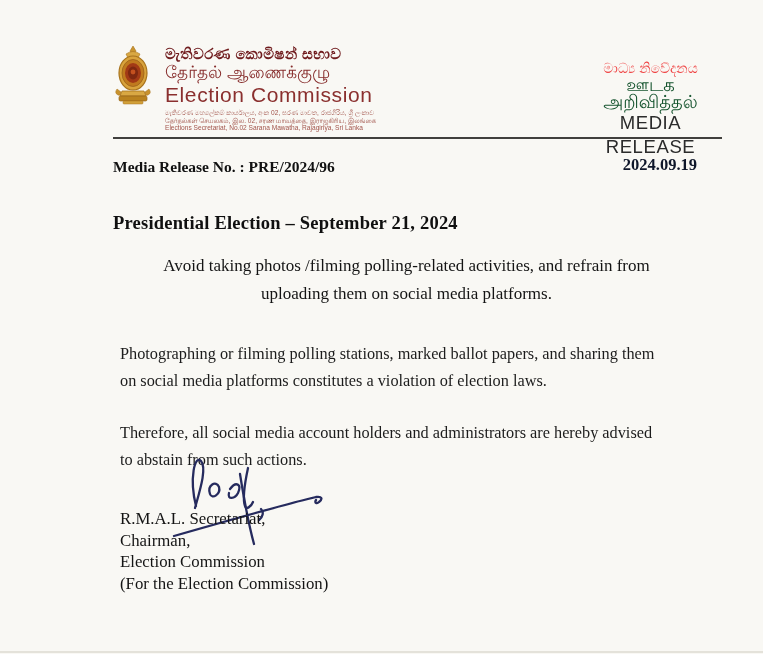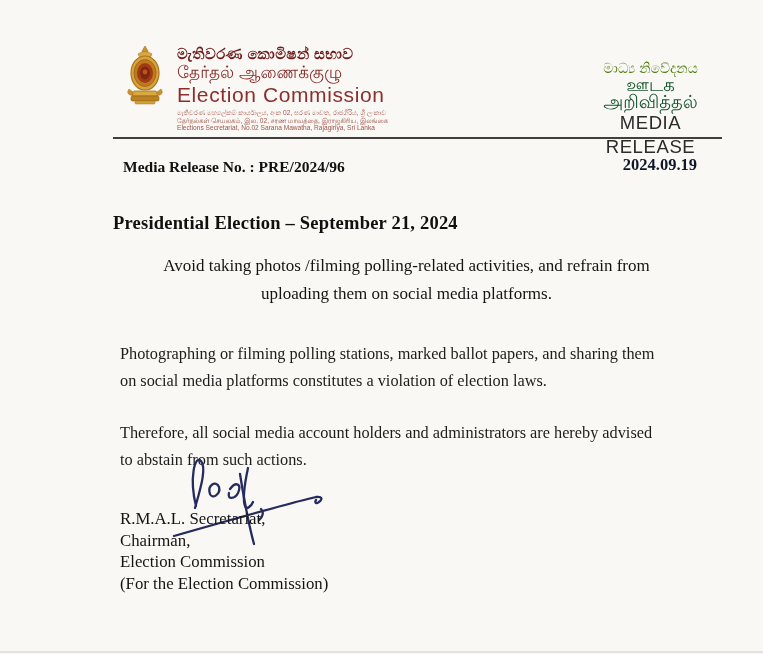--- a/index.html
+++ b/index.html
@@ -15,21 +15,21 @@
     background:#f9f8f4;
     color:#1b1b1b;
   }
   .page::after{
     content:"";position:absolute;left:0;right:0;bottom:1px;height:2px;
     background:#e4e2da;
   }
 
   
   .logo-block{
-    position:absolute;left:124px;top:45px;
+    position:absolute;left:112px;top:45px;
     display:flex;align-items:flex-start;justify-content:center;
   }
   .emblem{width:42px;height:60px;flex:0 0 auto;}
   .logo-text{margin-left:11px;display:flex;flex-direction:column;}
   .lt-si{
     font-family:"Liberation Sans","DejaVu Sans",sans-serif;
     font-size:15px;font-weight:bold;color:#701c1e;line-height:18px;letter-spacing:.4px;
   }
   .lt-ta{
     font-family:"Liberation Sans","DejaVu Sans",sans-serif;
@@ -43,32 +43,32 @@
   .addr div{
     font-family:"Liberation Sans","DejaVu Sans",sans-serif;
     font-size:6.6px;line-height:7.6px;color:#a2544b;white-space:nowrap;
   }
 
   .mr-block{
     position:absolute;right:40px;top:60px;width:145px;
     text-align:center;
     font-family:"Liberation Sans","DejaVu Sans",sans-serif;
   }
-  .mr-si{font-size:14px;color:#4d7c0f;line-height:17px;}
+  .mr-si{font-size:14px;color:#ef4444;line-height:17px;}
   .mr-ta{font-size:18px;color:#14532d;line-height:17px;}
   .mr-en{font-size:18.5px;color:#2b2b2b;letter-spacing:.6px;line-height:24px;margin-top:0;}
 
   .header-rule{
     position:absolute;left:113px;right:41px;top:137px;height:0;
     border-top:2px solid #41403d;
   }
 
   
   .release-no{
-    position:absolute;left:123px;top:158px;
+    position:absolute;left:113px;top:158px;
     font-size:15.5px;font-weight:bold;color:#111;
   }
   .release-date{
     position:absolute;right:66px;top:155px;
     font-size:16.5px;font-weight:bold;color:#0f172a;
   }
 
   
   .title{
     position:absolute;left:113px;right:63px;top:213px;

